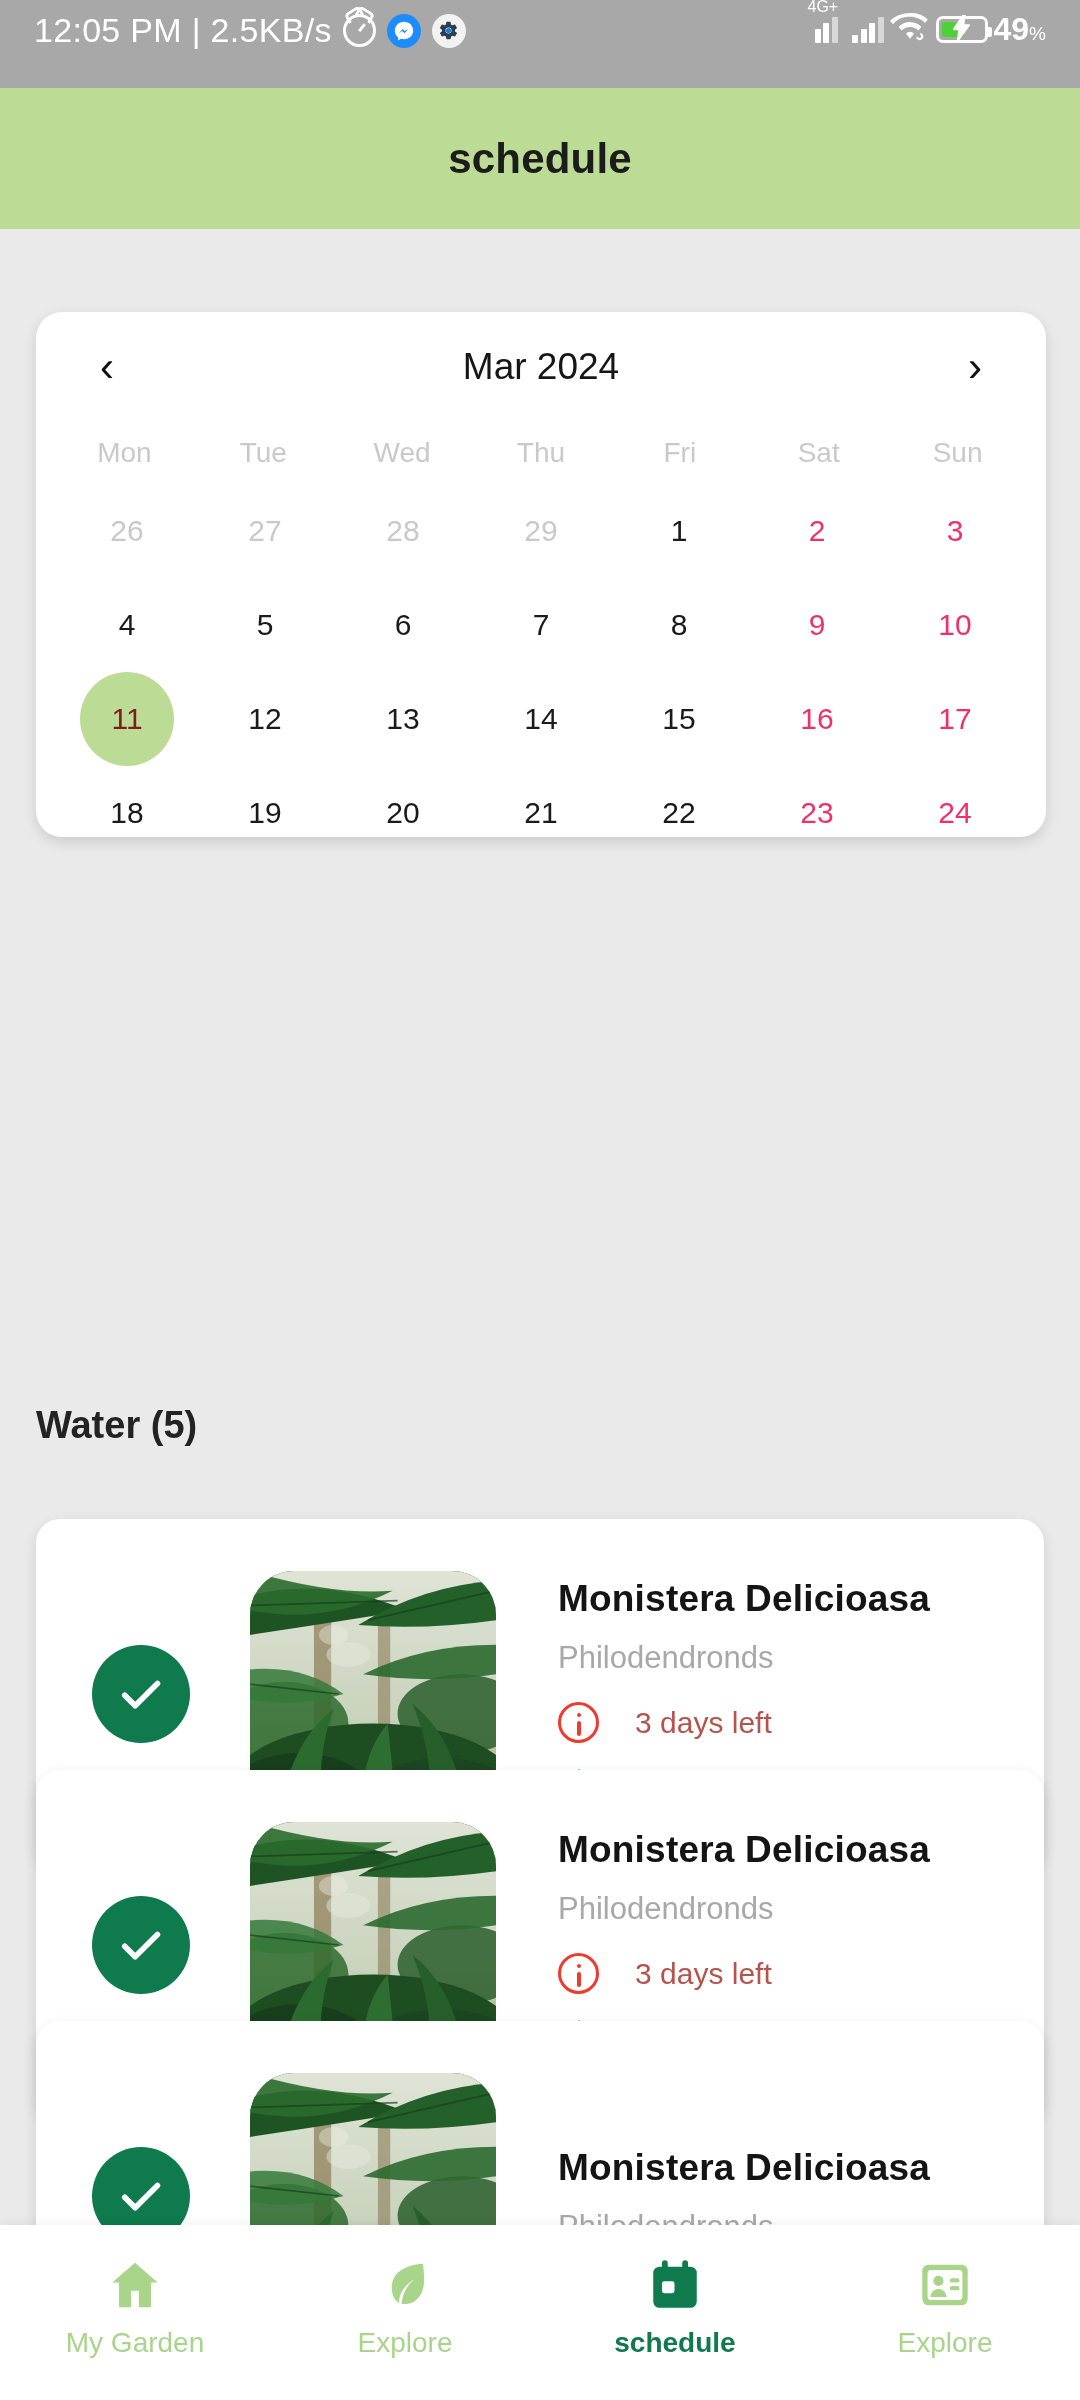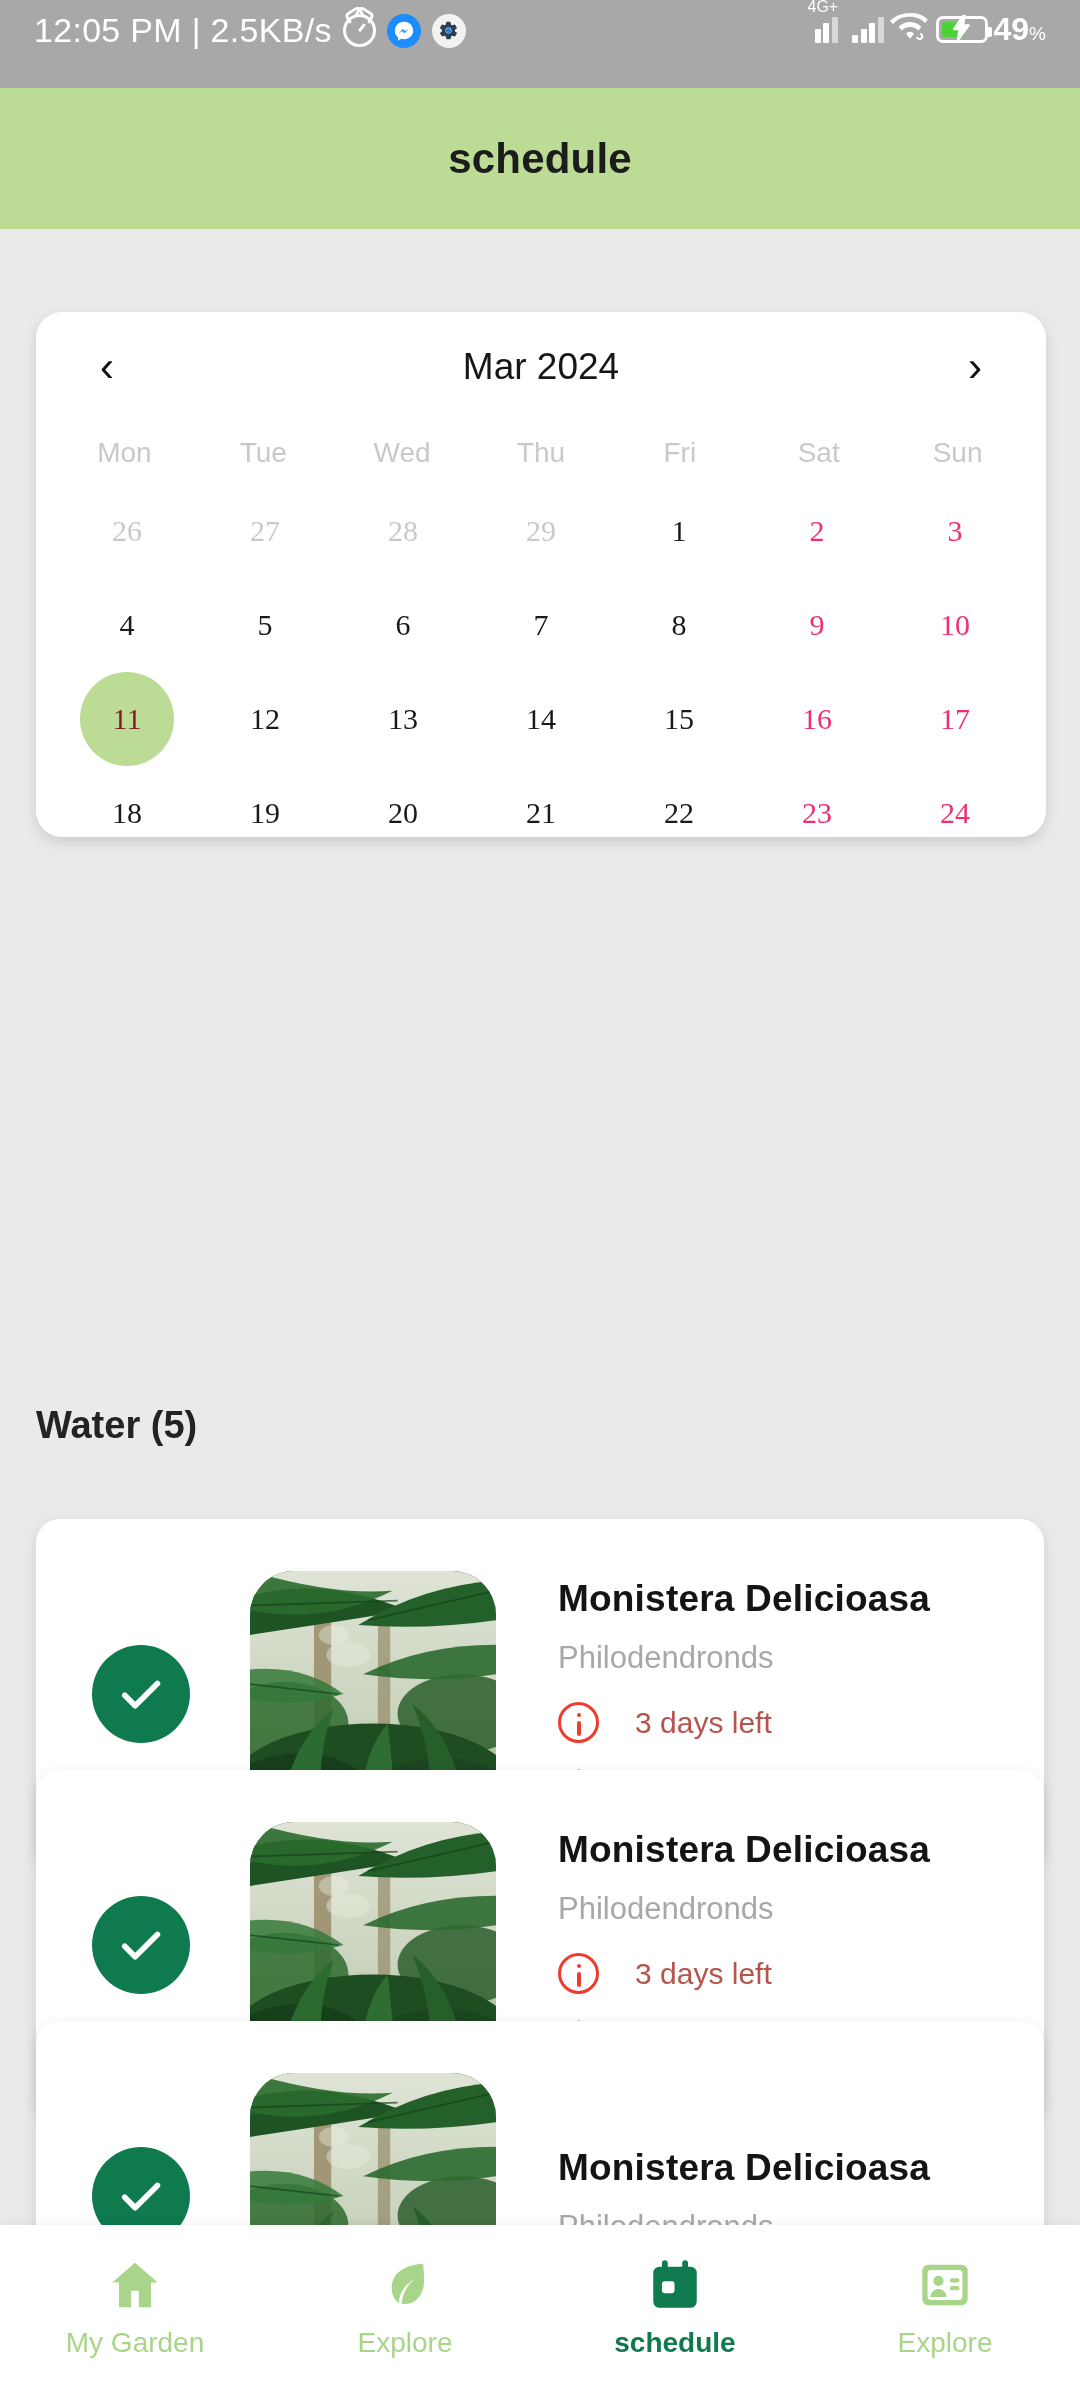--- a/index.html
+++ b/index.html
@@ -81,21 +81,21 @@
     position:absolute; left:0; right:0; text-align:center;
     font-size:37px; color:#161616; pointer-events:none;
   }
   .cal-next{ margin-left:auto; }
 
   .cal-dows{ display:grid; grid-template-columns:repeat(7,1fr); padding:0 22px; height:62px;gap:6px; }
   .cal-dows div{ display:flex; align-items:center; justify-content:center;
     font-size:28px; color:#c9c9c9; }
 
   .cal-grid{ display:grid; grid-template-columns:repeat(7,1fr); padding:0 22px; }
-  .cal-cell{ height:94px; display:flex; align-items:flex-end; justify-content:center;font-family:Liberation Serif, serif; }
+  .cal-cell{ height:94px; display:flex; align-items:flex-end; justify-content:center; }
   .cal-daynum{
     width:94px; height:94px; border-radius:50%;
     display:flex; align-items:center; justify-content:center;
     font-size:30px; color:#1a1a1a;
   }
   .cal-daynum.muted{ color:#c9c9c9; }
   .cal-daynum.weekend{ color:#f0306e; }
   .cal-daynum.selected{ background:#bcdc96; color:#7f1d1d; }
 
   

